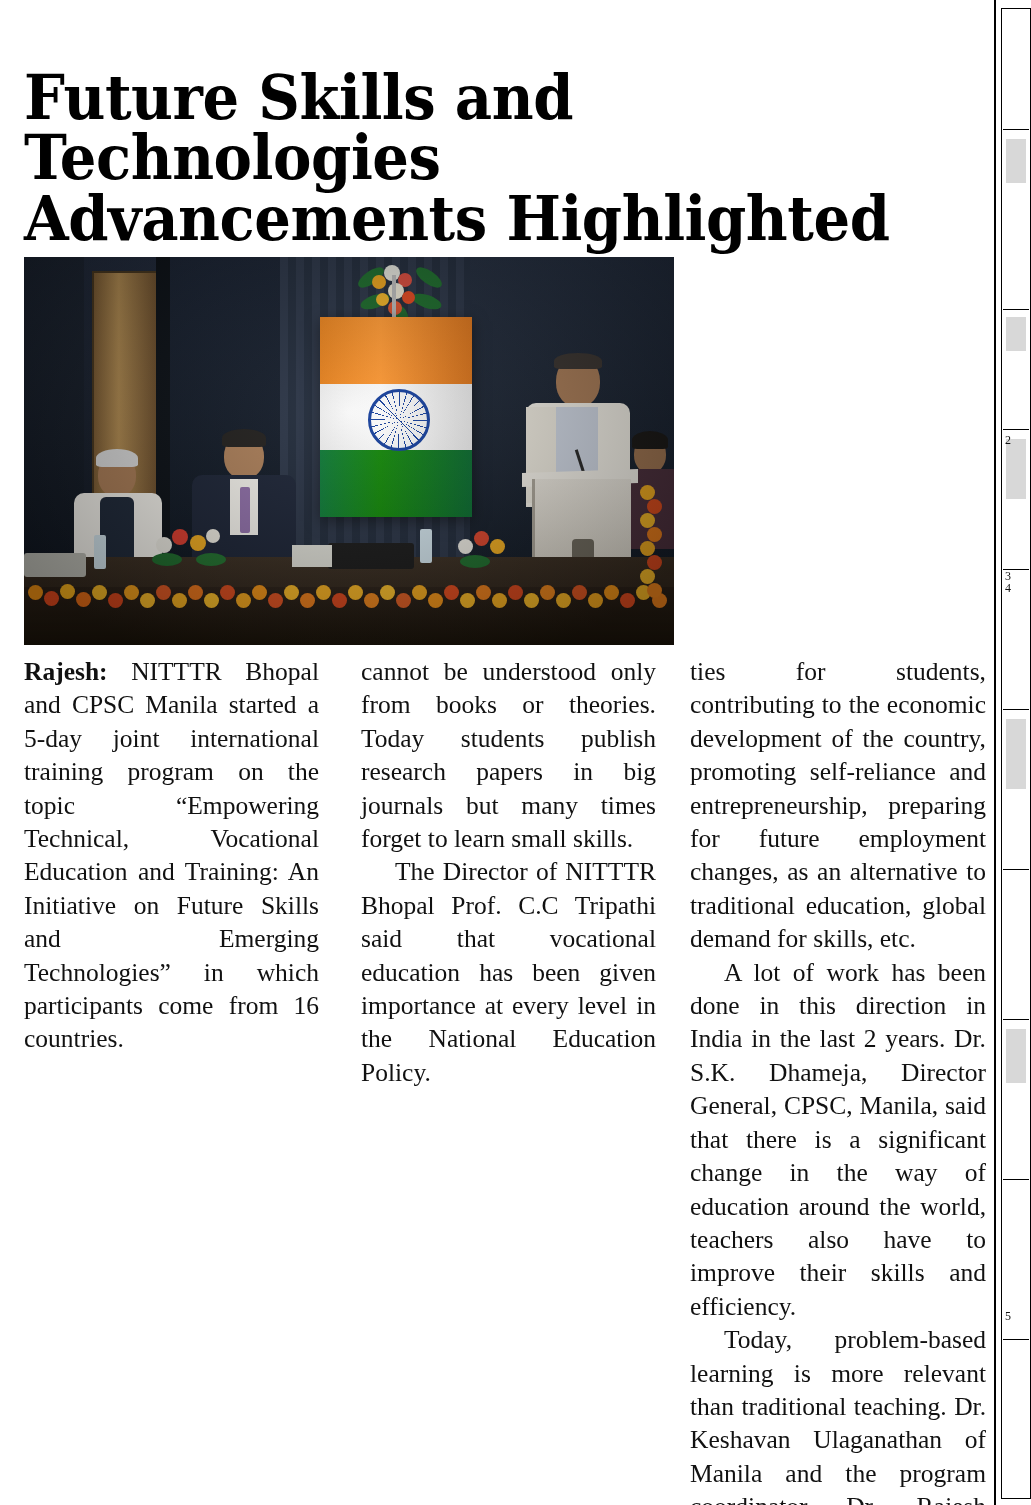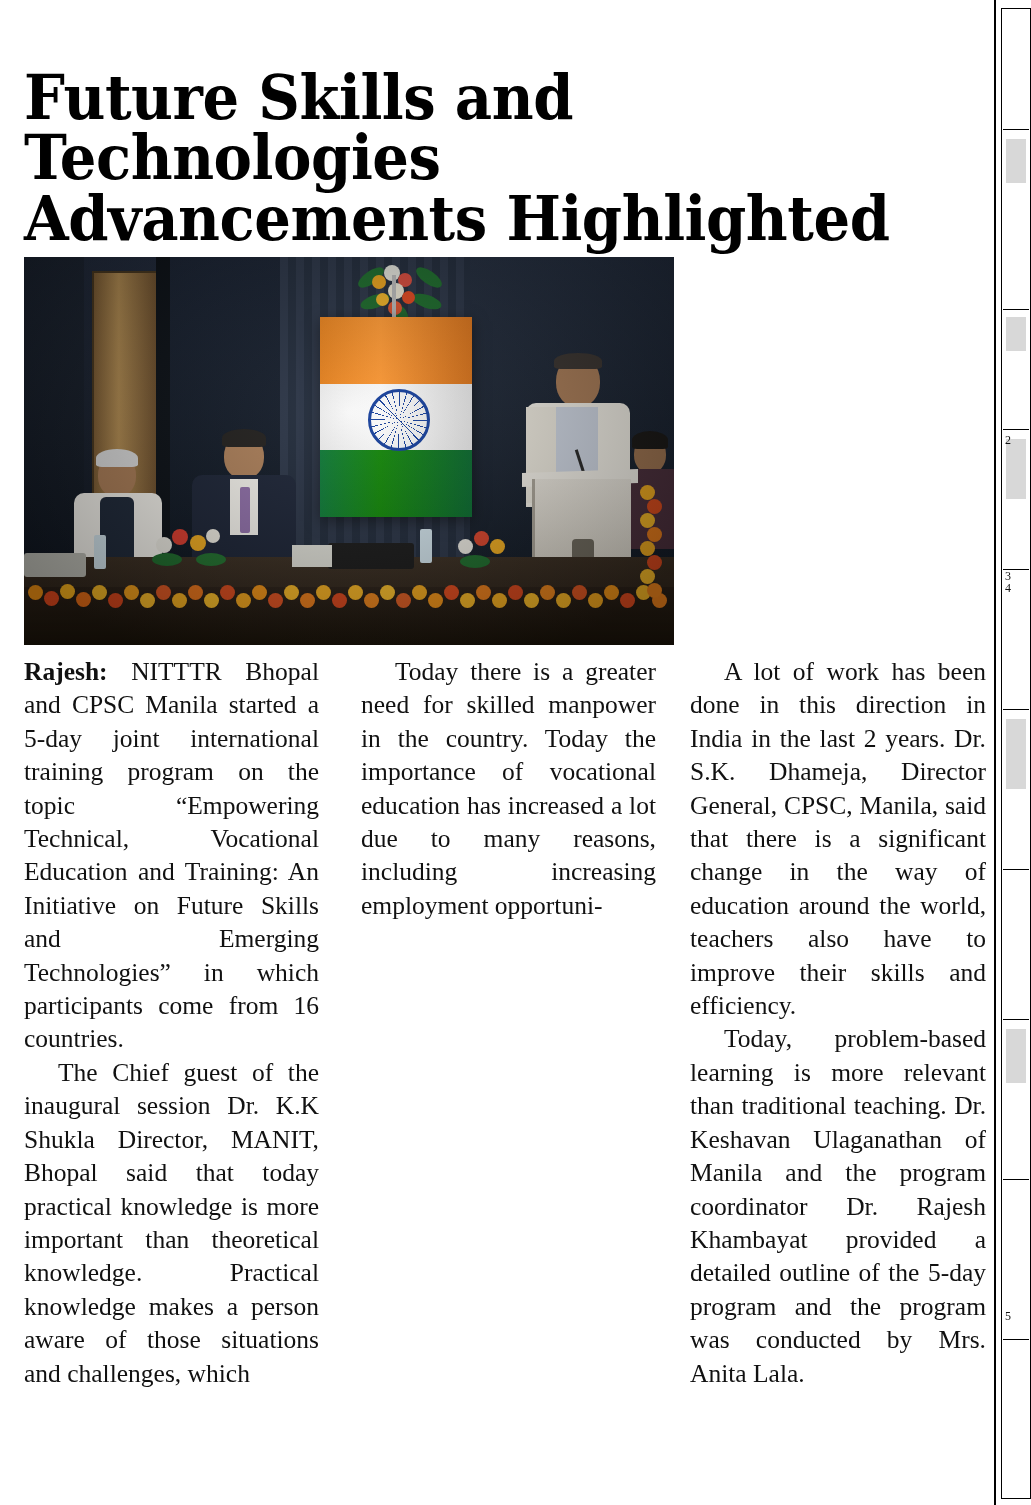--- a/index.html
+++ b/index.html
@@ -393,28 +393,29 @@
       <div style="position:absolute;left:0px;top:296px;width:62px;height:24px;background:#b9b9b1;border-radius:3px;"></div>
 
       <div class="photo-shade"></div>
     </div>
   </div>
 
   <div class="cols">
 
     <div class="col col-1">
       <p><span class="lead">Rajesh:</span> <span>NITTTR Bhopal and CPSC Manila started a 5-day joint international training program on the topic “Empowering Technical, Vocational Education and Training: An Initiative on Future Skills and Emerging Technologies” in which participants come from 16 countries.</span></p>
-      <p class="ind">The Chief guest of the inaugural session Dr. K.K Shukla Director, MANIT, Bhopal said that today practical knowledge is more important than theoretical knowledge. Practical knowledge makes a person aware of those situations and challenges, which</p>
     </div>
 
     <div class="col col-2">
-      <p class="ind">Today there is a greater need for skilled manpower in the country. Today the importance of vocational education has increased a lot due to many reasons, including increasing employment opportuni-</p>
+      <p>cannot be understood only from books or theories. Today students publish research papers in big journals but many times forget to learn small skills.</p>
+      <p class="ind">The Director of NITTTR Bhopal Prof. C.C Tripathi said that vocational education has been given importance at every level in the National Education Policy.</p>
     </div>
 
     <div class="col col-3">
+      <p>ties for students, contributing to the economic development of the country, promoting self-reliance and entrepreneurship, preparing for future employment changes, as an alternative to traditional education, global demand for skills, etc.</p>
       <p class="ind">A lot of work has been done in this direction in India in the last 2 years. Dr. S.K. Dhameja, Director General, CPSC, Manila, said that there is a significant change in the way of education around the world, teachers also have to improve their skills and efficiency.</p>
       <p class="ind">Today, problem-based learning is more relevant than traditional teaching. Dr. Keshavan Ulaganathan of Manila and the program coordinator Dr. Rajesh Khambayat provided a detailed outline of the 5-day program and the program was conducted by Mrs. Anita Lala.</p>
     </div>
 
   </div>
 
   <div class="sliver">
     <div class="inner">
       <div class="row" style="top:120px;  height:0;"></div>
       <div class="row" style="top:300px;  height:0;"></div>

